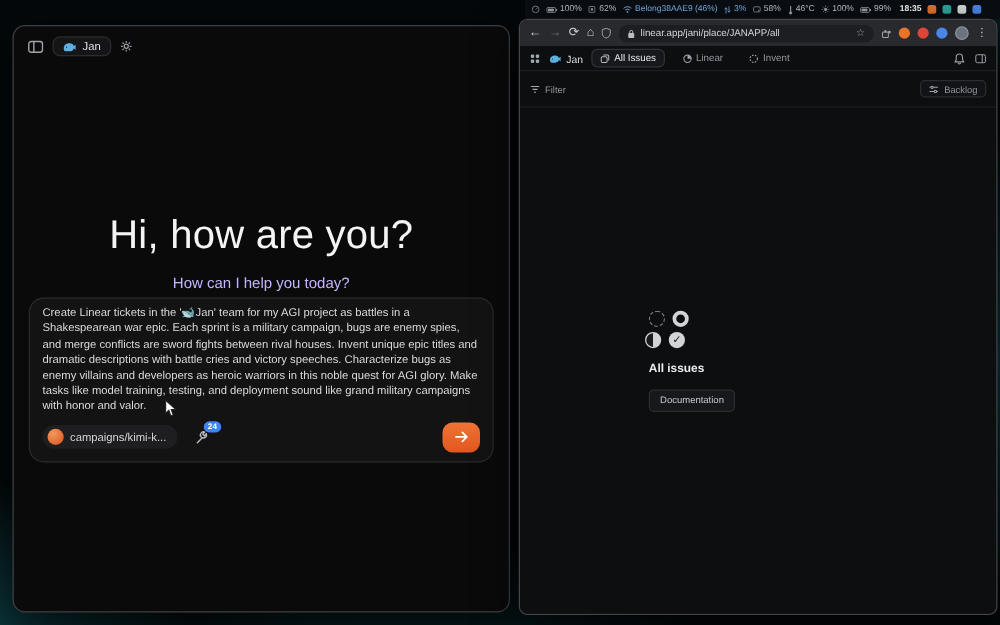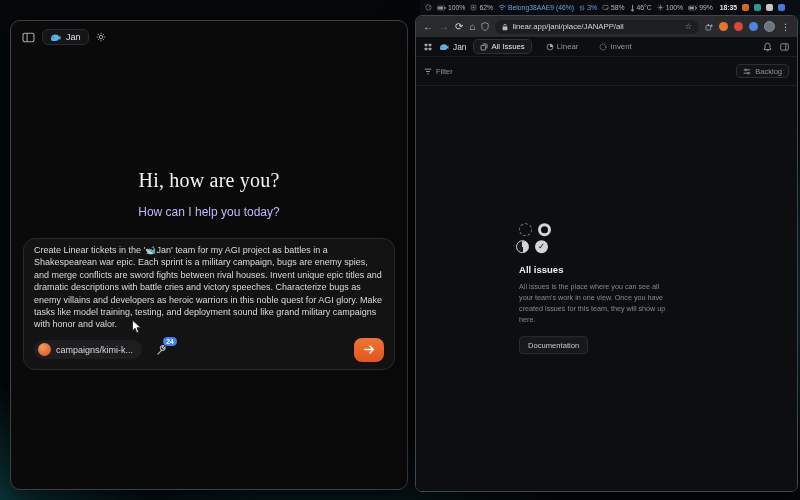--- a/index.html
+++ b/index.html
@@ -16,21 +16,21 @@
   svg{display:block}
   
   .chat-window{position:absolute;left:10px;top:20px;width:398px;height:470px;
     background:#0a0a0b;border:1px solid #3f4043;border-radius:10px;
     box-shadow:0 10px 34px rgba(0,0,0,.65);}
   .chat-header{display:flex;align-items:center;gap:7px;padding:8px 11px;}
   .icon-btn{display:flex;align-items:center;justify-content:center;cursor:pointer;}
   .team-pill{display:flex;align-items:center;gap:5px;padding:2px 7px;background:#151517;
     border:1px solid #2c2c2f;border-radius:6px;font-size:9px;color:#e3e3e5;cursor:pointer;}
   .chat-hero{position:absolute;left:0;right:0;top:148px;text-align:center;}
-  .chat-greeting{font-family:Liberation Serif, serif;font-size:20px;
+  .chat-greeting{font-family:Liberation Sans, sans-serif;font-size:32px;
     font-weight:500;color:#f4f4f4;letter-spacing:.2px;}
   .chat-subtitle{margin-top:13px;font-size:12px;color:#c4b5fd;}
   .chat-input{position:absolute;left:12px;right:12px;top:217px;background:#131314;
     border:1px solid #2b2b2e;border-radius:12px;padding:5px 10px 7px;}
   .chat-prompt{font-size:9px;line-height:1.38;color:#dadbdd;}
   .chat-input-row{display:flex;align-items:center;gap:14px;margin-top:7px;}
   .model-pill{display:flex;align-items:center;gap:5px;background:#1e1e21;border-radius:20px;
     padding:3px 9px 3px 4px;font-size:9px;color:#d5d6d8;cursor:pointer;}
   .provider-dot{width:13px;height:13px;border-radius:50%;
     background:radial-gradient(circle at 35% 30%,#f29a5a,#d94f1e);}
@@ -384,21 +384,20 @@
             <span class="c c-backlog"></span>
             <span class="c c-todo"></span>
           </div>
           <div class="irow">
             <span class="c c-progress"></span>
             <span class="c c-done">
                 <span>✓</span>
               </span>
           </div>
           <div class="empty-title">All issues</div>
-          <div class="empty-desc">All issues is the place where you can see all your team's work in one view. Once you have created issues for this team, they will show up here.</div>
           <div class="empty-btns">
             <button class="btn-docs">Documentation</button>
           </div>
         </div>
       </div>
 
     </div>
   </section>
 
 </div>

